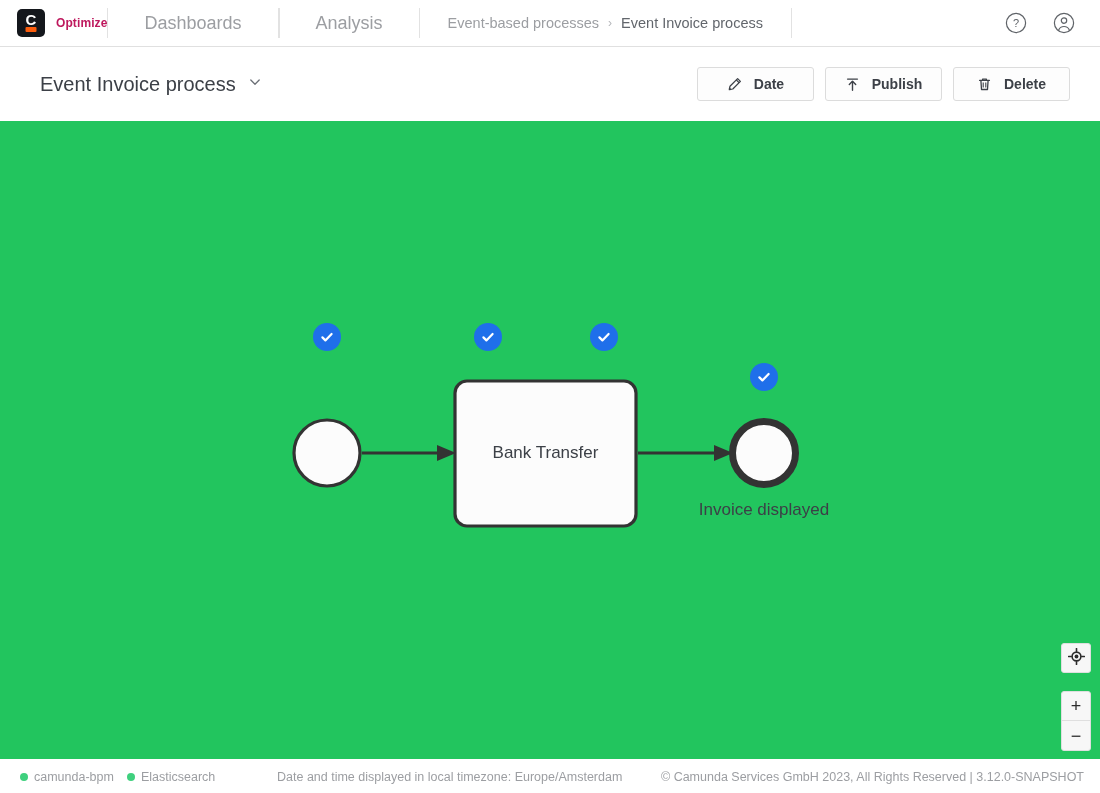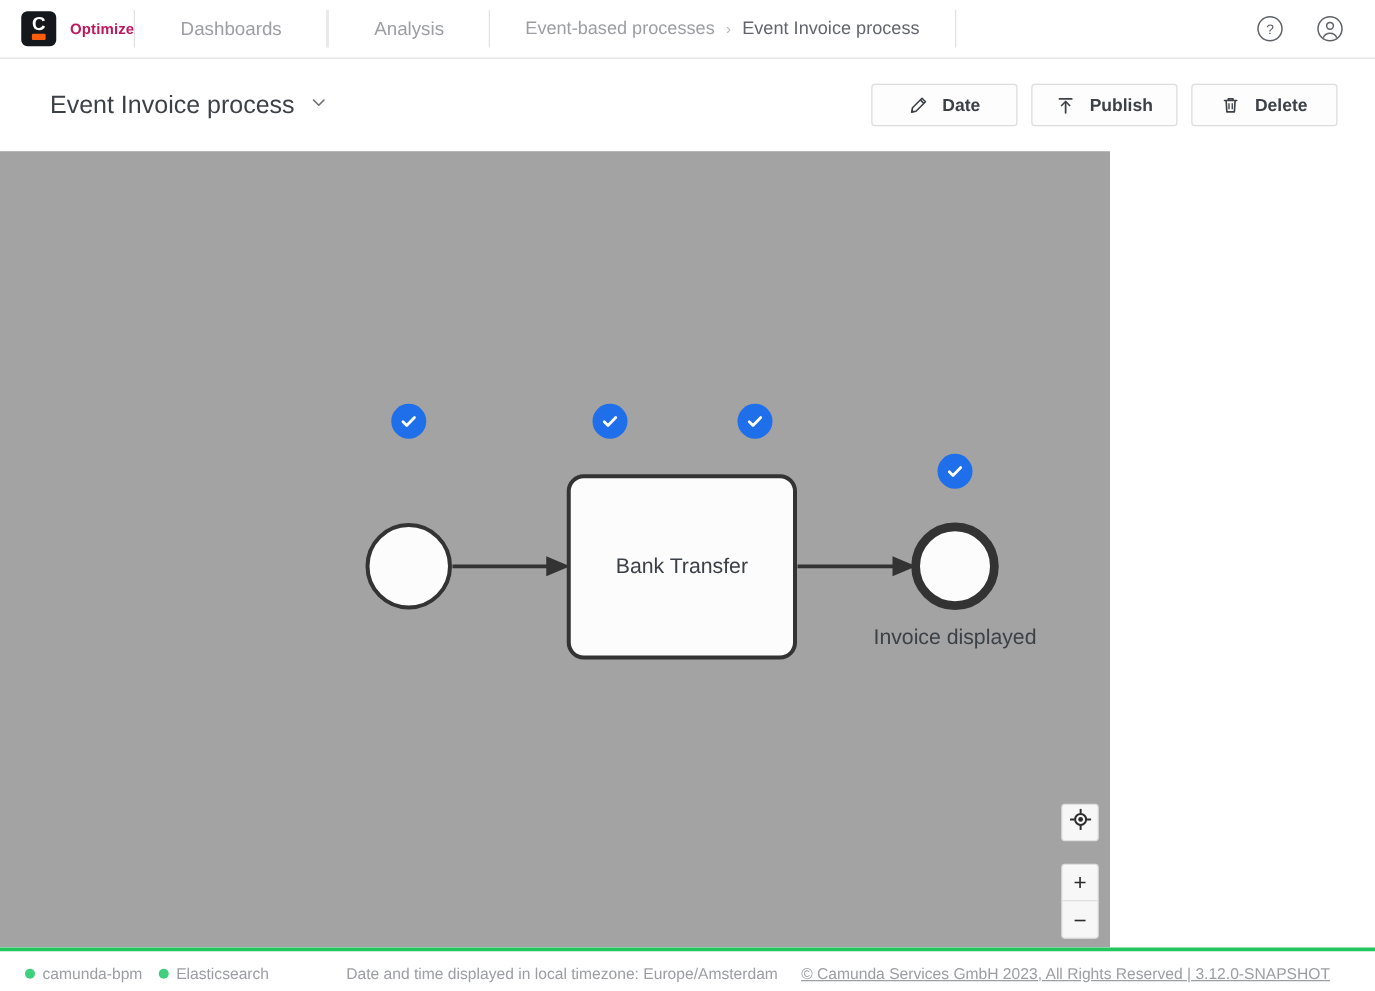--- a/index.html
+++ b/index.html
@@ -72,21 +72,21 @@
     background: #e2e2e2;
     flex: none;
   }
 
   .nav {
     display: flex;
     align-items: center;
     height: 100%;
   }
   .nav-item {
-    font-size: 15px;
+    font-size: 18px;
     color: #9c9ea2;
     padding: 0 36px;
     height: 100%;
     display: flex;
     align-items: center;
     cursor: pointer;
     white-space: nowrap;
   }
 
   .breadcrumb {
@@ -165,23 +165,23 @@
     color: #3c4047;
     cursor: pointer;
     padding: 0 18px;
   }
   .btn svg { display: block; flex: none; }
 
   
   .canvas {
     position: absolute;
     top: 121px; left: 0;
-    width: 888px;
+    width: 1100px;
     height: 637px;
-    background: #a3a3a3;
+    background: #22c55e;
     overflow: hidden;
   }
 
   .bpmn {
     position: absolute;
     top: 0; left: 0;
   }
 
   .badge {
     position: absolute;
@@ -239,21 +239,21 @@
   }
   .vp-zoom .zb:first-child { border-bottom: 1px solid #dfdfdf; }
 
   
   .footer {
     position: absolute;
     bottom: 0; left: 0;
     width: 1100px;
     height: 35px;
     background: #ffffff;
-    border-top: 3px solid #22c55e;
+    border-top: 1px solid #22c55e;
     font-size: 12.5px;
     color: #9c9ea2;
   }
   .conn-group {
     position: absolute;
     left: 20px; top: 0;
     height: 35px;
     display: flex;
     align-items: center;
     gap: 13px;
@@ -271,25 +271,24 @@
   }
   .tz {
     position: absolute;
     left: 277px; top: 0;
     height: 35px;
     display: flex;
     align-items: center;
   }
   .copyright {
     position: absolute;
-    right: 36px; top: 0;
+    right: 16px; top: 0;
     height: 35px;
     display: flex;
     align-items: center;
-    text-decoration: underline;
   }
 </style>
 </head>
 <body>
 
 <div class="header">
 
   <div class="brand">
     <div class="logo-mark">
       <div class="c">C</div>

